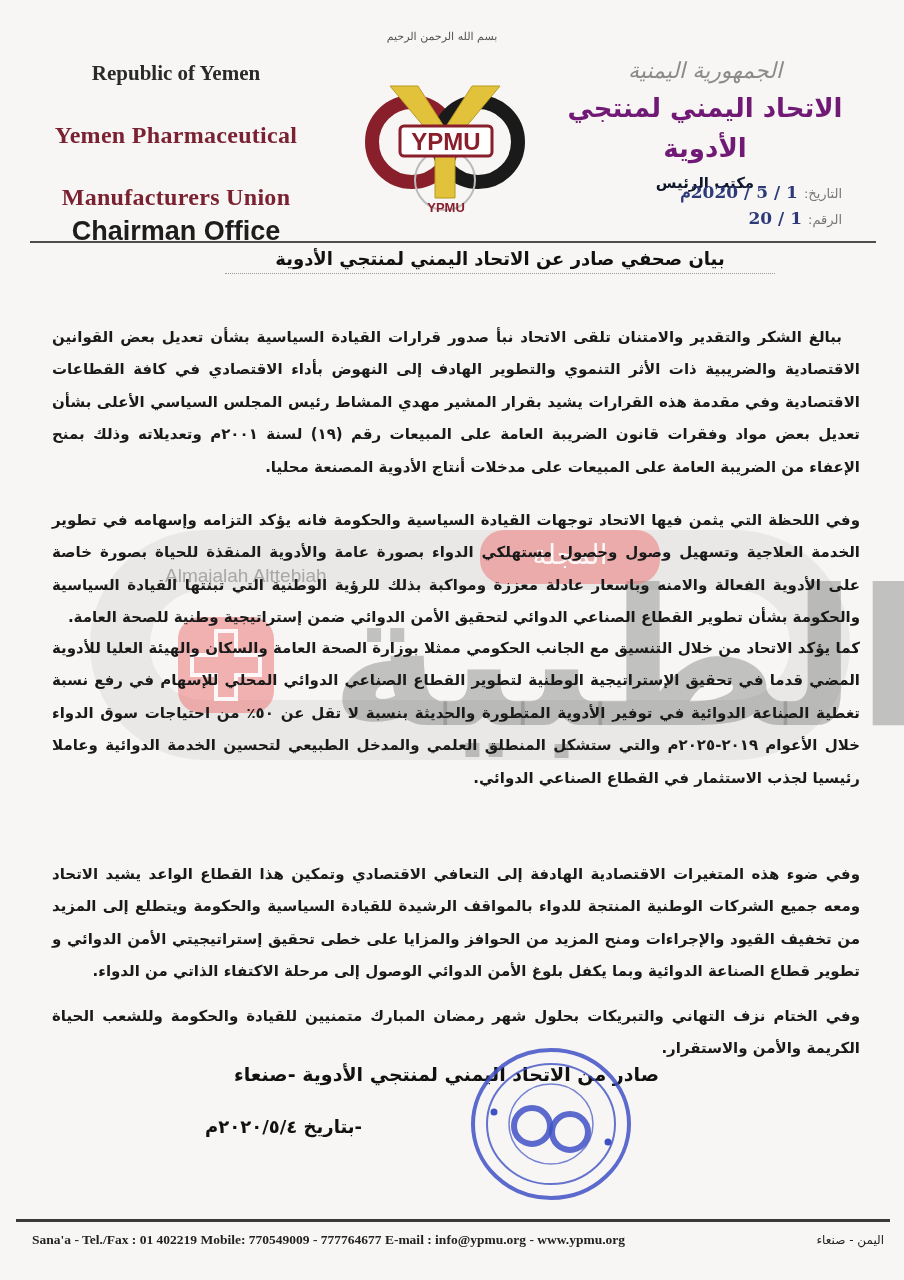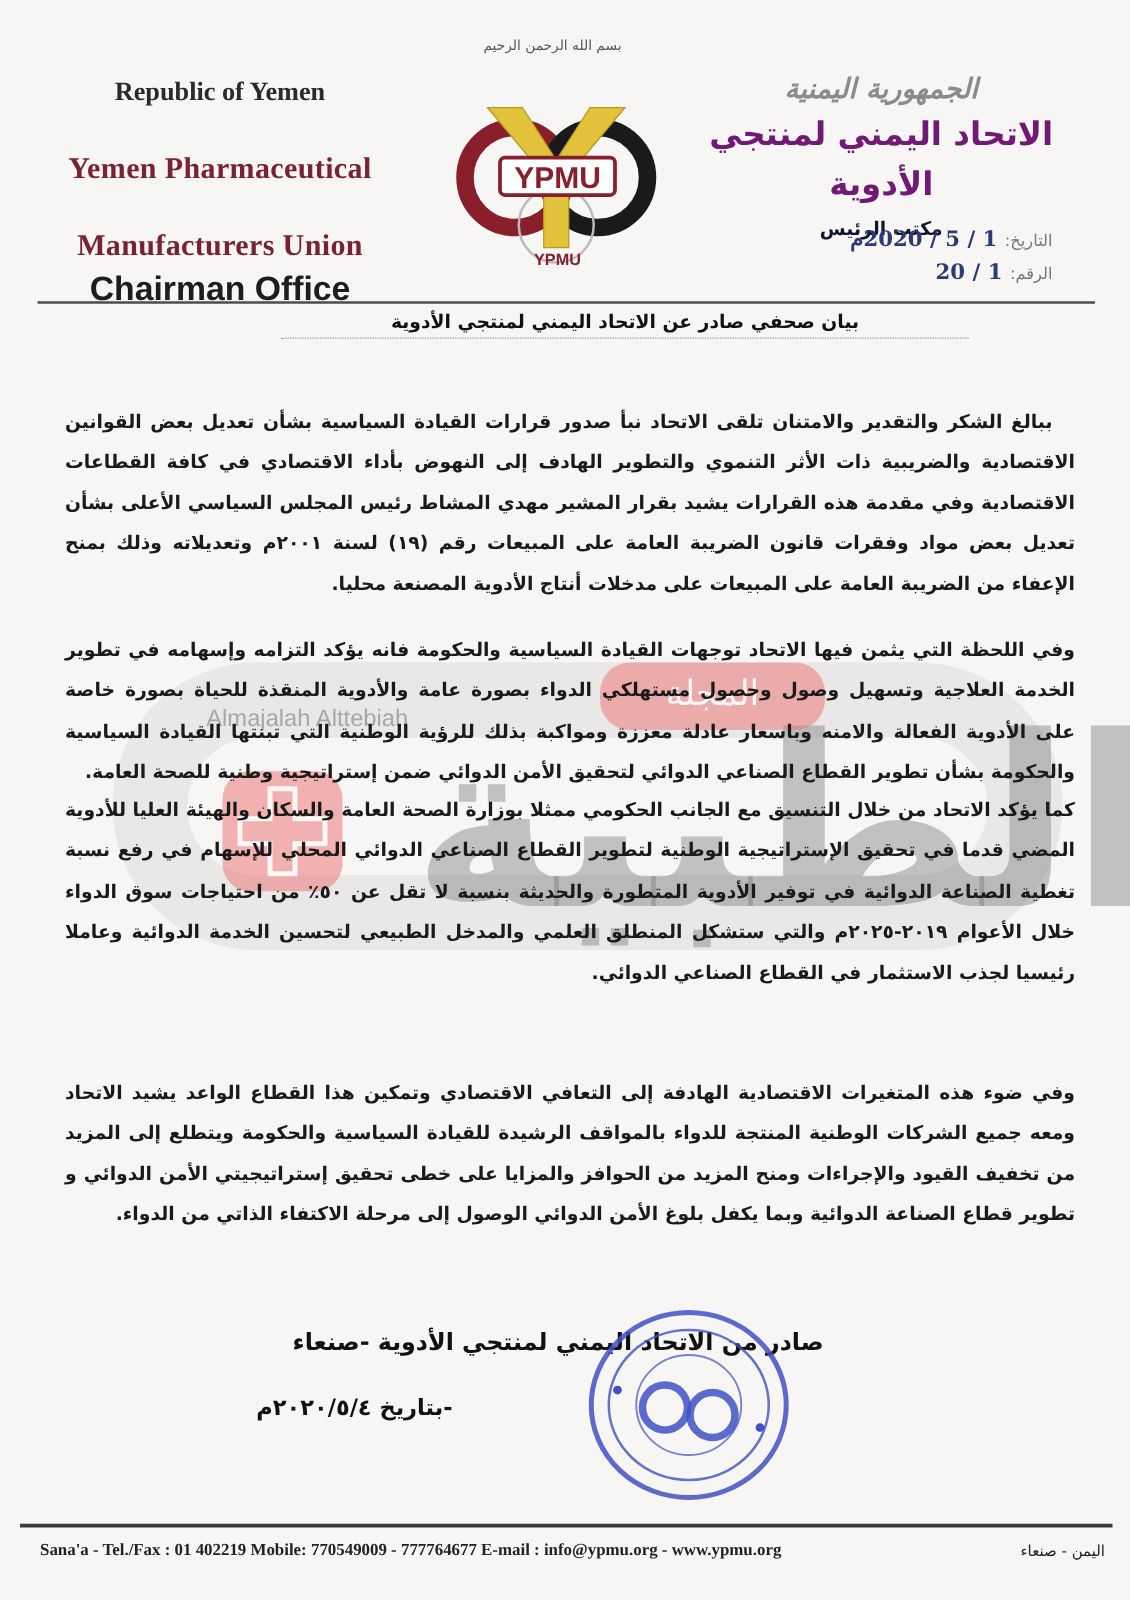--- a/index.html
+++ b/index.html
@@ -18,31 +18,31 @@
     .hdr-en .org { font-family: "Liberation Serif", serif; font-weight: bold; font-size: 24px; color: #7a2232; line-height: 26px; letter-spacing: 0.3px; margin-top: 36px; }
     .hdr-en .office { font-family: "Liberation Sans", sans-serif; font-weight: bold; font-size: 27px; color: #1d1d1d; margin-top: 8px; line-height: 26px; }
     .hdr-en-meta { position: absolute; left: 48px; top: 186px; font-family: "Liberation Serif", serif; font-size: 14px; color: #555; line-height: 20px; }
     .hdr-en-meta .row { display: flex; gap: 8px; }
     .hdr-en-meta .dash { display: inline-block; width: 150px; border-bottom: 1px dashed #999; height: 12px; }
 
     .bism { position: absolute; left: 372px; top: 30px; width: 140px; text-align: center; font-family: "DejaVu Serif", serif; font-size: 11px; color: #555; }
     .logo { position: absolute; left: 360px; top: 80px; width: 170px; height: 140px; }
 
     .hdr-ar { position: absolute; right: 34px; top: 54px; width: 330px; text-align: center; direction: rtl; }
-    .hdr-ar .rep-ar { font-family: "DejaVu Serif", serif; font-size: 22px; color: #8b8b8b; font-style: italic; line-height: 34px; font-weight: bold; }
+    .hdr-ar .rep-ar { font-family: "DejaVu Serif", serif; font-size: 22px; color: #8b8b8b; font-style: italic; line-height: 34px; }
     .hdr-ar .org-ar { font-family: "DejaVu Sans", sans-serif; font-weight: bold; font-size: 26px; color: #701a75; line-height: 40px; }
     .hdr-ar .office-ar { font-family: "DejaVu Sans", sans-serif; font-weight: bold; font-size: 15px; color: #0f172a; margin-top: 6px; text-align: center; }
     .hdr-ar-meta { position: absolute; right: 62px; top: 180px; direction: rtl; font-size: 13px; color: #777; line-height: 24px; }
     .hdr-ar-meta .hand { font-family: "DejaVu Serif", serif; color: #2c3a78; font-size: 17px; font-weight: bold; margin: 0 6px; }
 
     .rule-top { position: absolute; left: 30px; right: 28px; top: 241px; height: 2px; background: #4d4d4d; }
 
     
     .doc-title { position: absolute; left: 225px; top: 248px; width: 550px; text-align: center; direction: rtl;
-      font-family: "DejaVu Sans", sans-serif; font-weight: bold; font-size: 15px; color: #111; padding-bottom: 4px; border-bottom: 1px dotted #999; }
+      font-family: "DejaVu Sans", sans-serif; font-weight: bold; font-size: 18px; color: #111; padding-bottom: 4px; border-bottom: 1px dotted #999; }
 
     
     .body-text { position: absolute; left: 52px; width: 808px; direction: rtl; text-align: justify; text-align-last: right;
       font-family: "DejaVu Sans", sans-serif; font-weight: bold; font-size: 15px; line-height: 32.4px; color: #1a1a1a; }
     .p1 { top: 321px; text-indent: 18px; }
     .p2 { top: 504px; }
     .p3 { top: 632px; }
     .p4 { top: 858px; }
     .p5 { top: 1000px; }
 
@@ -55,21 +55,21 @@
       color: rgba(255,255,255,0.9); font-family: "DejaVu Sans", sans-serif; font-size: 28px; text-align: center; line-height: 50px; direction: rtl; }
     .wm-latin { left: 165px; top: 565px; font-family: "Liberation Sans", sans-serif; font-size: 19px; color: rgba(140,140,140,0.7); }
 
     
     .sign1 { position: absolute; right: 245px; top: 1063px; direction: rtl; font-family: "DejaVu Sans", sans-serif; font-weight: bold; font-size: 19px; color: #111; }
     .sign2 { position: absolute; left: 205px; top: 1116px; direction: rtl; font-family: "DejaVu Sans", sans-serif; font-weight: bold; font-size: 18px; color: #111; }
     .stamp { position: absolute; left: 466px; top: 1042px; width: 170px; height: 164px; }
 
     
     .rule-bot { position: absolute; left: 16px; right: 14px; top: 1219px; height: 3px; background: #3a3a3a; }
-    .footer { position: absolute; left: 32px; right: 20px; top: 1232px; display: flex; justify-content: space-between; align-items: flex-end;
+    .footer { position: absolute; left: 32px; right: 20px; top: 1232px; display: flex; justify-content: space-between; align-items: center;
       font-family: "Liberation Serif", serif; font-weight: bold; font-size: 13.5px; color: #222; gap: 19px; }
     .footer .ar { direction: rtl; font-family: "DejaVu Sans", sans-serif; font-size: 12px; font-weight: normal; }
   </style>
 </head>
 <body>
 
 <div class="page">
 
   <div class="hdr-en">
     <div class="rep">Republic of Yemen</div>
@@ -110,20 +110,21 @@
     <svg width="96" height="96" viewBox="0 0 96 96">
         <path d="M38 14h20v24h24v20H58v24H38V58H14V38h24z" fill="none" stroke="rgba(255,255,255,0.9)" stroke-width="4"></path>
       </svg>
   </div>
   <div class="wm wm-latin">Almajalah Alttebiah</div>
 
   <div class="body-text p1">ببالغ الشكر والتقدير والامتنان تلقى الاتحاد نبأ صدور قرارات القيادة السياسية بشأن تعديل بعض القوانين الاقتصادية والضريبية ذات الأثر التنموي والتطوير الهادف إلى النهوض بأداء الاقتصادي في كافة القطاعات الاقتصادية وفي مقدمة هذه القرارات يشيد بقرار المشير مهدي المشاط رئيس المجلس السياسي الأعلى بشأن تعديل بعض مواد وفقرات قانون الضريبة العامة على المبيعات رقم (١٩) لسنة ٢٠٠١م وتعديلاته وذلك بمنح الإعفاء من الضريبة العامة على المبيعات على مدخلات أنتاج الأدوية المصنعة محليا.</div>
   <div class="body-text p2">وفي اللحظة التي يثمن فيها الاتحاد توجهات القيادة السياسية والحكومة فانه يؤكد التزامه وإسهامه في تطوير الخدمة العلاجية وتسهيل وصول وحصول مستهلكي الدواء بصورة عامة والأدوية المنقذة للحياة بصورة خاصة على الأدوية الفعالة والامنه وباسعار عادلة معززة ومواكبة بذلك للرؤية الوطنية التي تبنتها القيادة السياسية والحكومة بشأن تطوير القطاع الصناعي الدوائي لتحقيق الأمن الدوائي ضمن إستراتيجية وطنية للصحة العامة.</div>
   <div class="body-text p3">كما يؤكد الاتحاد من خلال التنسيق مع الجانب الحكومي ممثلا بوزارة الصحة العامة والسكان والهيئة العليا للأدوية المضي قدما في تحقيق الإستراتيجية الوطنية لتطوير القطاع الصناعي الدوائي المحلي للإسهام في رفع نسبة تغطية الصناعة الدوائية في توفير الأدوية المتطورة والحديثة بنسبة لا تقل عن ٥٠٪ من احتياجات سوق الدواء خلال الأعوام ٢٠١٩-٢٠٢٥م والتي ستشكل المنطلق العلمي والمدخل الطبيعي لتحسين الخدمة الدوائية وعاملا رئيسيا لجذب الاستثمار في القطاع الصناعي الدوائي.</div>
   <div class="body-text p4">وفي ضوء هذه المتغيرات الاقتصادية الهادفة إلى التعافي الاقتصادي وتمكين هذا القطاع الواعد يشيد الاتحاد ومعه جميع الشركات الوطنية المنتجة للدواء بالمواقف الرشيدة للقيادة السياسية والحكومة ويتطلع إلى المزيد من تخفيف القيود والإجراءات ومنح المزيد من الحوافز والمزايا على خطى تحقيق إستراتيجيتي الأمن الدوائي و تطوير قطاع الصناعة الدوائية وبما يكفل بلوغ الأمن الدوائي الوصول إلى مرحلة الاكتفاء الذاتي من الدواء.</div>
+  <div class="body-text p5">وفي الختام نزف التهاني والتبريكات بحلول شهر رمضان المبارك متمنيين للقيادة والحكومة وللشعب الحياة الكريمة والأمن والاستقرار.</div>
 
   <div class="sign1">صادر من الاتحاد اليمني لمنتجي الأدوية -صنعاء</div>
   <div class="sign2">-بتاريخ ٢٠٢٠/٥/٤م</div>
   <svg class="stamp" viewBox="0 0 170 164">
     <ellipse cx="85" cy="82" rx="78" ry="74" fill="none" stroke="#3f51c4" stroke-width="4" opacity="0.85"></ellipse>
     <ellipse cx="85" cy="82" rx="64" ry="60" fill="none" stroke="#3f51c4" stroke-width="2" opacity="0.8"></ellipse>
     <ellipse cx="85" cy="82" rx="42" ry="40" fill="none" stroke="#3f51c4" stroke-width="1.5" opacity="0.7"></ellipse>
     <circle cx="66" cy="84" r="18" fill="none" stroke="#3f51c4" stroke-width="6" opacity="0.85"></circle>
     <circle cx="104" cy="90" r="18" fill="none" stroke="#3f51c4" stroke-width="6" opacity="0.85"></circle>
     <circle cx="28" cy="70" r="3.5" fill="#3f51c4"></circle>

